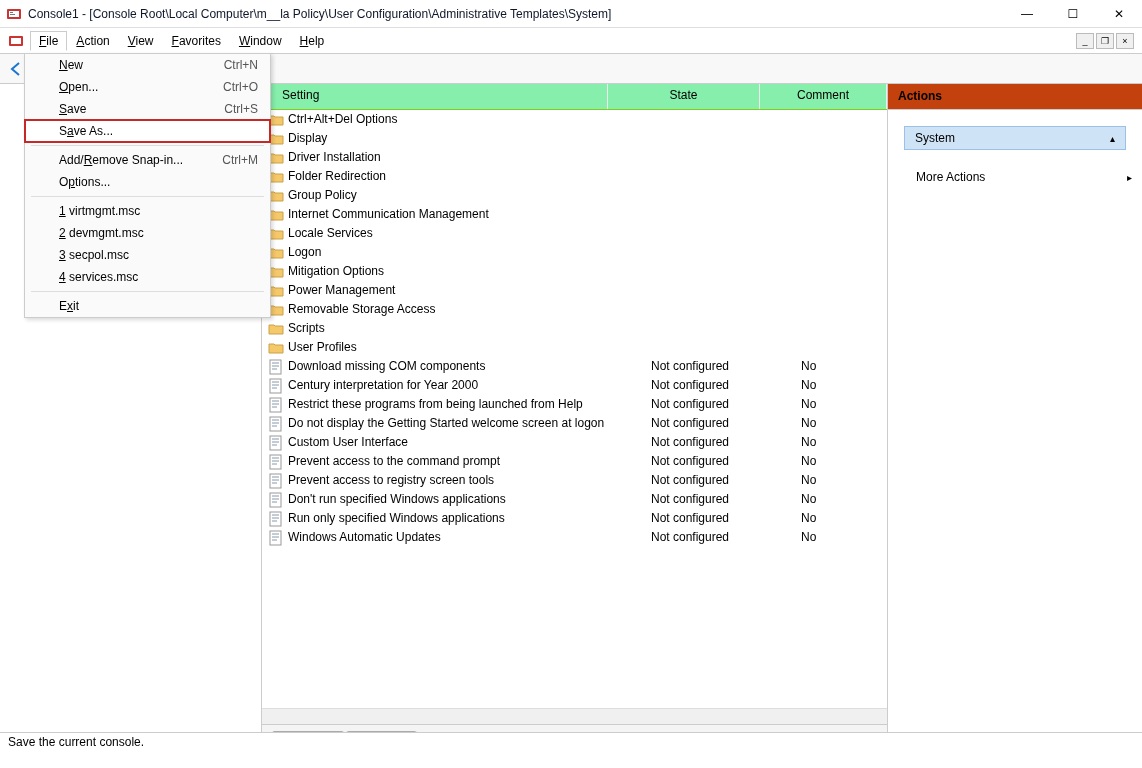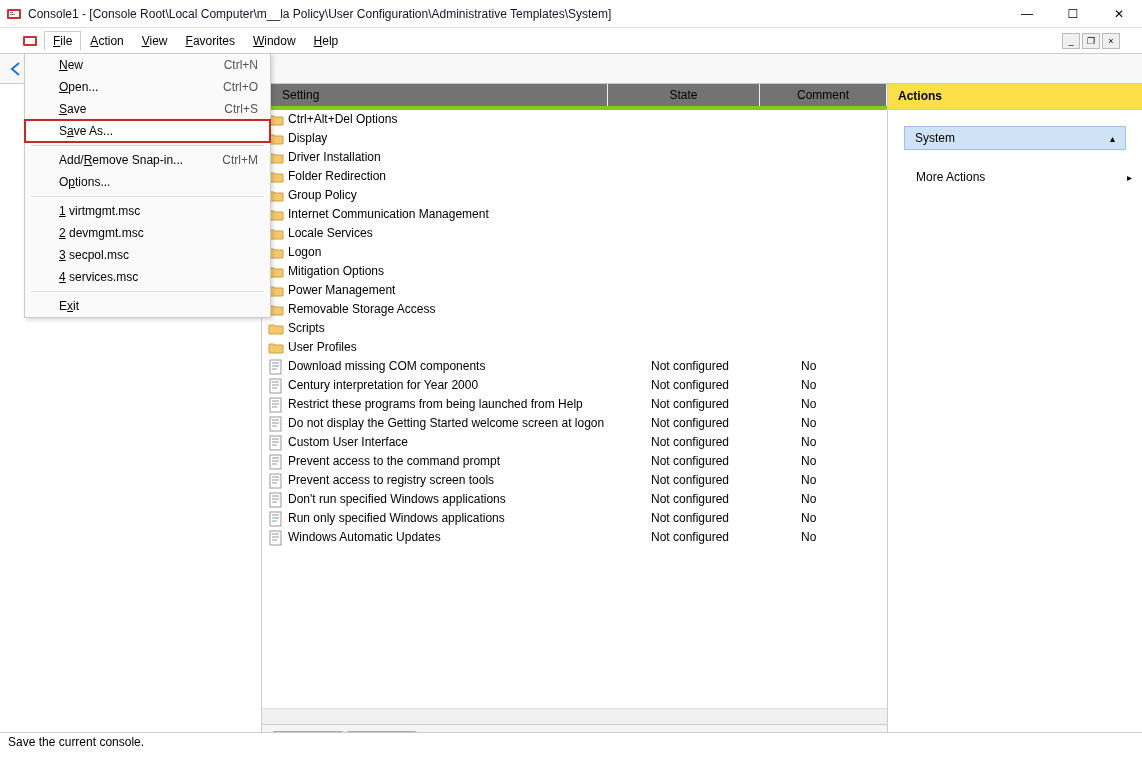--- a/index.html
+++ b/index.html
@@ -6,52 +6,52 @@
 body { background:#fff; width:1142px; height:768px; overflow:hidden; position:relative; }
 
 
 .titlebar { height:28px; display:flex; align-items:center; padding:0 0 0 6px; border-bottom:1px solid #ddd; }
 .titlebar .app-icon { width:16px; height:16px; margin-right:6px; }
 .titlebar .title { flex:1; color:#0f172a; }
 .titlebar .winbtns { display:flex; }
 .titlebar .winbtn { width:46px; height:28px; display:flex; align-items:center; justify-content:center; color:#000; }
 
 
-.menubar { height:26px; display:flex; align-items:center; padding:0 22px; border-bottom:1px solid #ccc; position:relative; }
+.menubar { height:26px; display:flex; align-items:center; padding:0 8px; border-bottom:1px solid #ccc; position:relative; }
 .menuitem { padding:3px 9px; cursor:default; }
 .menuitem.open { background:#fff; border:1px solid #ccc; border-bottom-color:#fff; position:relative; z-index:1001; padding:2px 8px; }
 .spacer { flex:1; }
 .mdi-btns { display:flex; gap:0; }
 .mdi-btn { width:18px; height:16px; border:1px solid #bbb; background:#f0f0f0; display:flex; align-items:center; justify-content:center; font-size:9px; margin-left:2px; }
 
 
 .toolbar { height:30px; display:flex; align-items:center; padding:0 6px; border-bottom:1px solid #ccc; background:#f8f8f8; }
 .tool-back { width:20px; height:20px; color:#1976d2; margin-right:6px; }
 
 
 .main { position:absolute; top:84px; bottom:20px; left:0; right:0; display:flex; }
 .tree-pane { width:262px; border-right:1px solid #ccc; overflow:hidden; }
 .list-pane { flex:1; display:flex; flex-direction:column; border-right:1px solid #ccc; }
 .action-pane { width:254px; }
 
 
-.list-header { height:26px; display:flex; border-bottom:4px solid #84cc16; background:#737373;justify-content:center; }
+.list-header { height:26px; display:flex; border-bottom:1px solid #84cc16; background:#86efac;justify-content:center; }
 .list-header .col { padding:4px 8px; border-right:1px solid #eee; font-weight:400; color:#000; }
 .list-body { flex:1; overflow:auto; padding:2px 0; }
 .list-row { display:flex; align-items:flex-start; height:19px; padding:0 6px; }
 .list-row .icon { width:16px; height:16px; margin-right:4px; flex-shrink:0; }
 .list-row .name { flex:1; }
 .list-row .state { width:150px; }
 .list-row .comment { width:80px; }
 .tabs-bottom { height:24px; display:flex; align-items:flex-end; padding:0 10px; border-top:1px solid #ccc; background:#f4f4f4; }
 .tab { padding:2px 12px; border:1px solid #aaa; border-bottom:none; background:#fff; border-radius:3px 3px 0 0; margin-right:2px; font-size:11px; }
 .tab:not(.active){ background:#c2410c; }
 
 
-.action-header { height:26px; background:#fde047; border-bottom:1px solid #ccc; padding:5px 10px; font-weight:bold; }
+.action-header { height:26px; background:#c2410c; border-bottom:1px solid #ccc; padding:5px 10px; font-weight:bold; }
 .action-section { padding:4px 10px; display:flex; justify-content:space-between; align-items:center; }
 .action-section.hl { background:#cfe3f6; border:1px solid #9cc1e6; margin:16px; }
 .chev-up::after{content:"▴"; font-size:10px;}
 .chev-right::after{content:"▸"; font-size:10px;}
 
 
 .status { position:absolute; bottom:0; left:0; right:0; height:36px; border-top:1px solid #ccc; padding:2px 8px; background:#fff; }
 
 
 .dropdown { position:absolute; top:53px; left:24px; width:247px; background:#fafafa; border:1px solid #ccc; box-shadow:2px 2px 4px rgba(0,0,0,.15); z-index:1000; }

